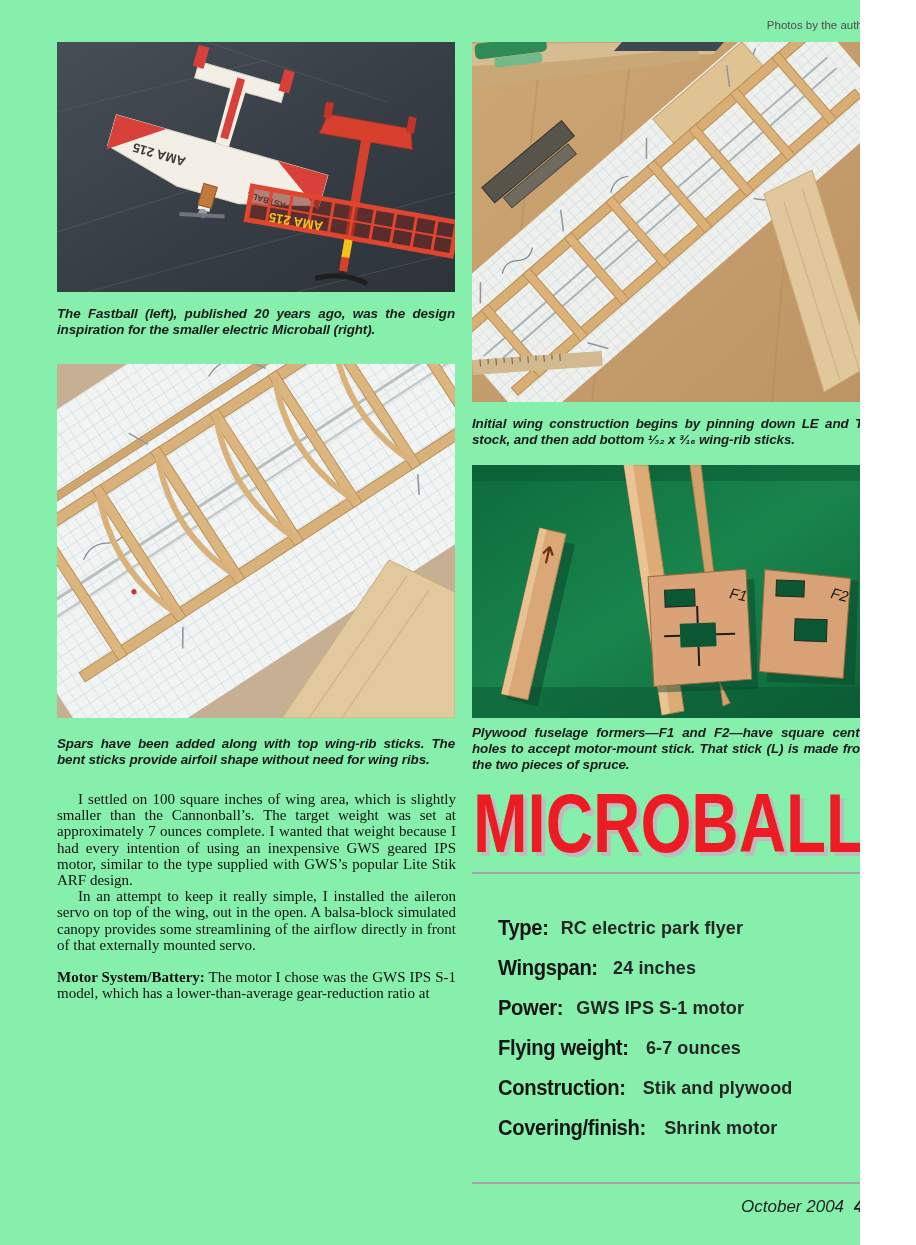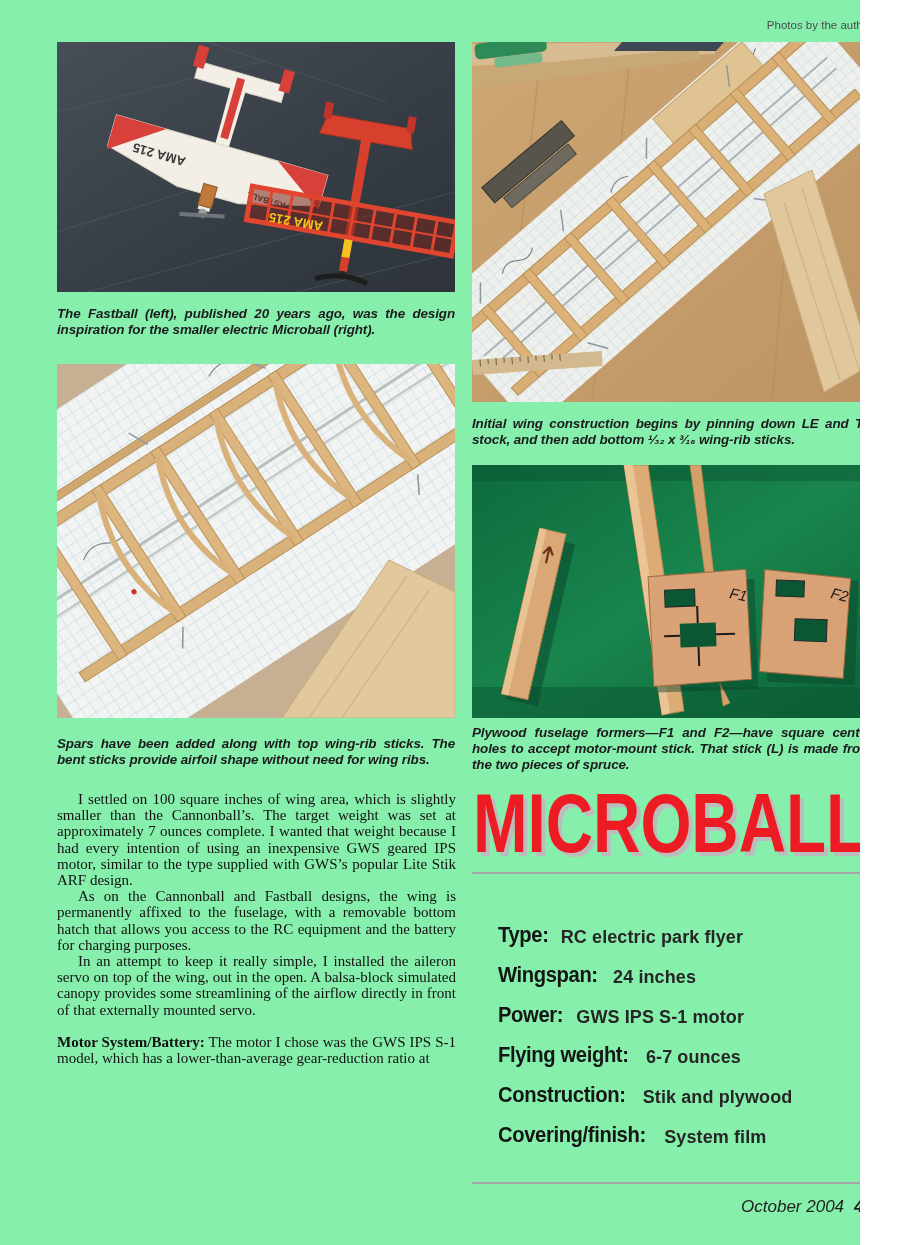--- a/index.html
+++ b/index.html
@@ -25,21 +25,21 @@
   .article p.no-indent{text-indent:0;margin-top:16px;}
   .article b{font-weight:bold;}
 
   
   .title-svg text{font-family:"Liberation Sans",sans-serif;font-weight:700;font-size:84px;}
 
   .rule{background:#a5a5a5;}
 
   
   .specs{width:374px;}
-  .spec-row{display:flex;align-items:flex-end;gap:9px;height:40px;}
+  .spec-row{display:flex;align-items:center;gap:9px;height:40px;}
   .spec-label{display:inline-block;font-weight:700;font-size:21.5px;color:#151515;
               letter-spacing:-0.4px;transform:scaleX(0.94);transform-origin:left bottom;white-space:nowrap;}
   .spec-value{display:inline-block;font-size:18px;color:#262626;letter-spacing:0.1px;white-space:nowrap;font-weight:bold;}
 
   
   .footer{top:1197px;left:472px;width:401px;text-align:right;font-size:17px;color:#1f1f1f;font-style:italic;}
   .footer .pg{font-weight:bold;margin-left:10px;}
 </style>
 </head>
 <body>
@@ -172,21 +172,20 @@
         <path d="M252,354 L350,212" fill="none"></path>
           <path d="M285,354 L372,226" fill="none"></path>
       </g>
     </svg>
   </div>
 
   <div class="abs caption" style="top:736px;left:57px;width:398px;">Spars have been added along with top wing-rib sticks. The bent sticks provide airfoil shape without need for wing ribs.</div>
 
   <div class="abs article" style="top:791px;left:57px;">
     <p>I settled on 100 square inches of wing area, which is slightly smaller than the Cannonball’s. The target weight was set at approximately 7 ounces complete. I wanted that weight because I had every intention of using an inexpensive GWS geared IPS motor, similar to the type supplied with GWS’s popular Lite Stik ARF design.</p>
-    <p>As on the Cannonball and Fastball designs, the wing is permanently affixed to the fuselage, with a removable bottom hatch that allows you access to the RC equipment and the battery for charging purposes.</p>
     <p>In an attempt to keep it really simple, I installed the aileron servo on top of the wing, out in the open. A balsa-block simulated canopy provides some streamlining of the airflow directly in front of that externally mounted servo.</p>
     <p class="no-indent"><b>Motor System/Battery:</b><span> The motor I chose was the GWS IPS S-1 model, which has a lower-than-average gear-reduction ratio at</span></p>
   </div>
 
   <div class="abs photo" style="top:42px;left:472px;width:400px;height:360px;">
     <svg width="400" height="360" viewBox="0 0 400 360">
       <defs>
         <linearGradient id="bench2" x1="0" y1="0" x2="1" y2="1">
           <stop offset="0" stop-color="#cda673"></stop>
             <stop offset="1" stop-color="#bd9464"></stop>
@@ -350,21 +349,21 @@
     <div class="spec-row">
       <span class="spec-label">Flying weight:</span>
       <span class="spec-value">6-7 ounces</span>
     </div>
     <div class="spec-row">
       <span class="spec-label">Construction:</span>
       <span class="spec-value">Stik and plywood</span>
     </div>
     <div class="spec-row">
       <span class="spec-label">Covering/finish:</span>
-      <span class="spec-value">System film</span>
+      <span class="spec-value">Shrink motor</span>
     </div>
   </div>
 
   <div class="abs rule" style="top:1182px;left:472px;width:401px;height:2px;"></div>
 
   <div class="abs footer">
     <span>October 2004</span><span class="pg">45</span>
   </div>
 
 </div>

